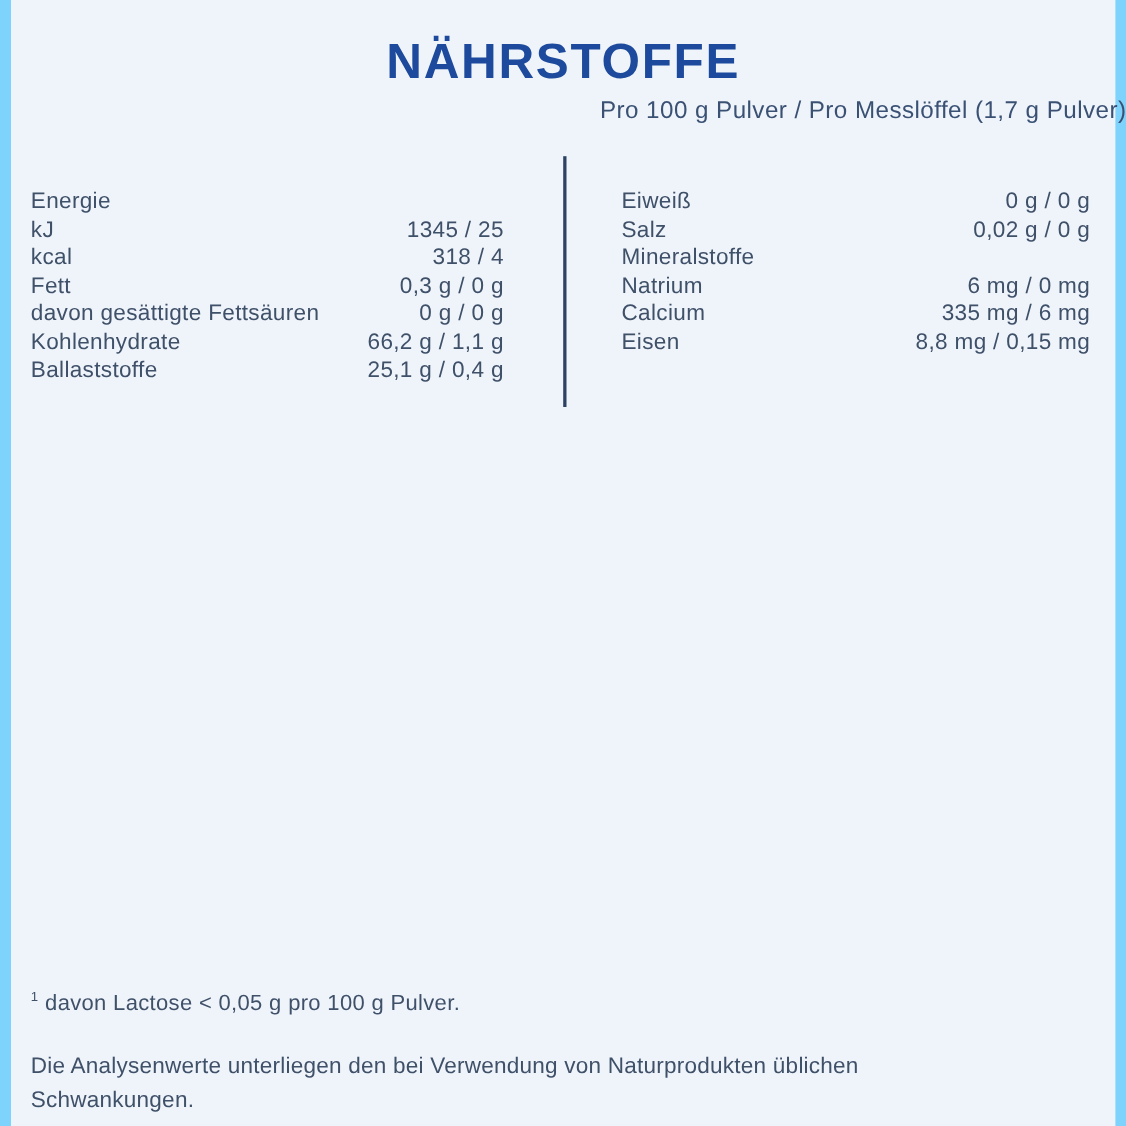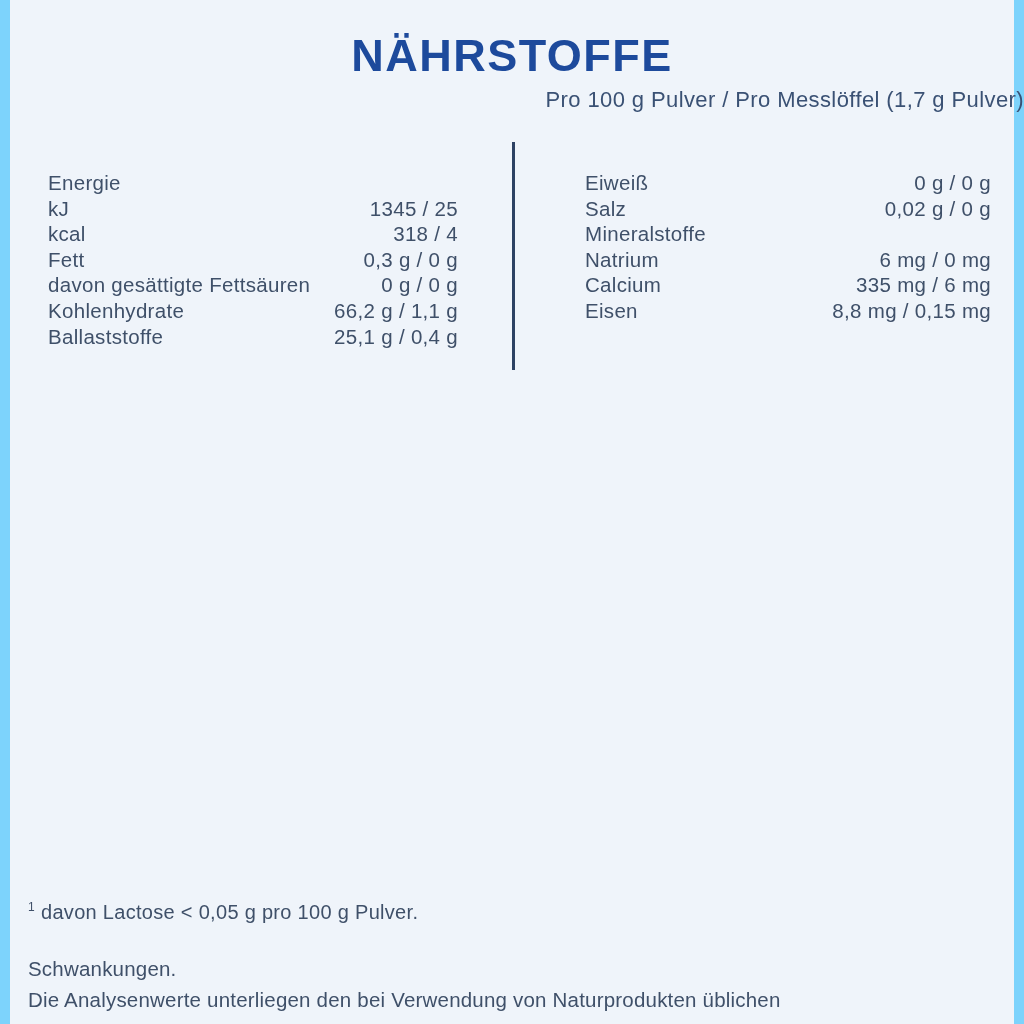--- a/index.html
+++ b/index.html
@@ -63,21 +63,21 @@
   .col-left  { left: 28px;  width: 430px; }
   .col-right { left: 565px; width: 426px; }
   .row {
     display: flex;
     justify-content: space-between;
     align-items: baseline;
     height: 25.6px;
     line-height: 25.6px;
     white-space: nowrap;
   }
-  .row .label { text-align: left; margin-left: 20px; }
+  .row .label { text-align: left; }
   .row .value { text-align: left; }
   .row sup {
     font-size: 12px;
     line-height: 0;
     vertical-align: super;
   }
   .footnote {
     position: absolute;
     left: 28px;
     top: 901px;
@@ -167,16 +167,16 @@
     </div>
     <div class="row">
       <span class="label">Eisen</span>
       <span class="value">8,8 mg / 0,15 mg</span>
     </div>
   </div>
 
   <div class="footnote"><sup>1</sup><span>davon Lactose &lt; 0,05 g pro 100 g Pulver.</span></div>
 
   <div class="disclaimer">
+    <div>Die Analysenwerte unterliegen den bei Verwendung von Naturprodukten üblichen</div>
     <div>Schwankungen.</div>
-    <div>Die Analysenwerte unterliegen den bei Verwendung von Naturprodukten üblichen</div>
   </div>
 </div>
 
 </body></html>

